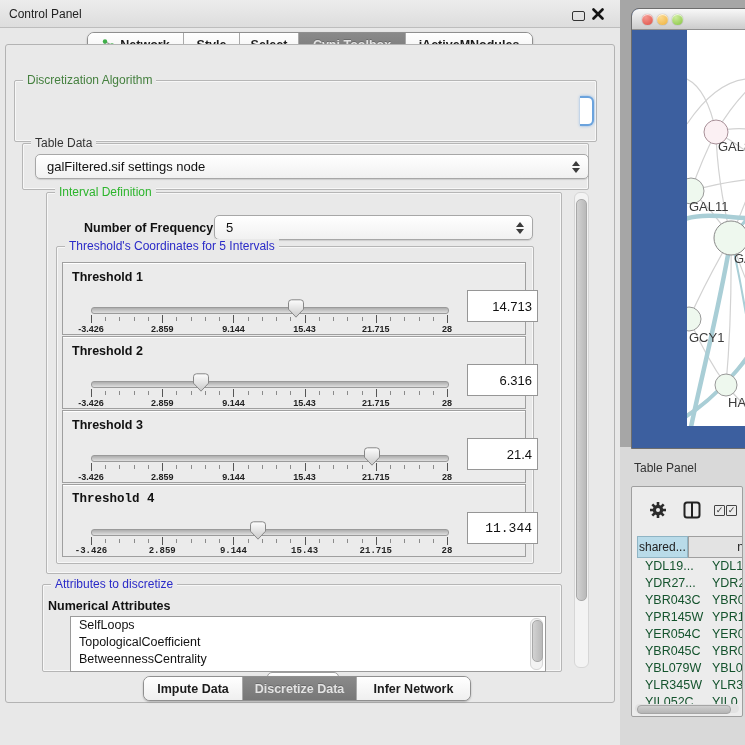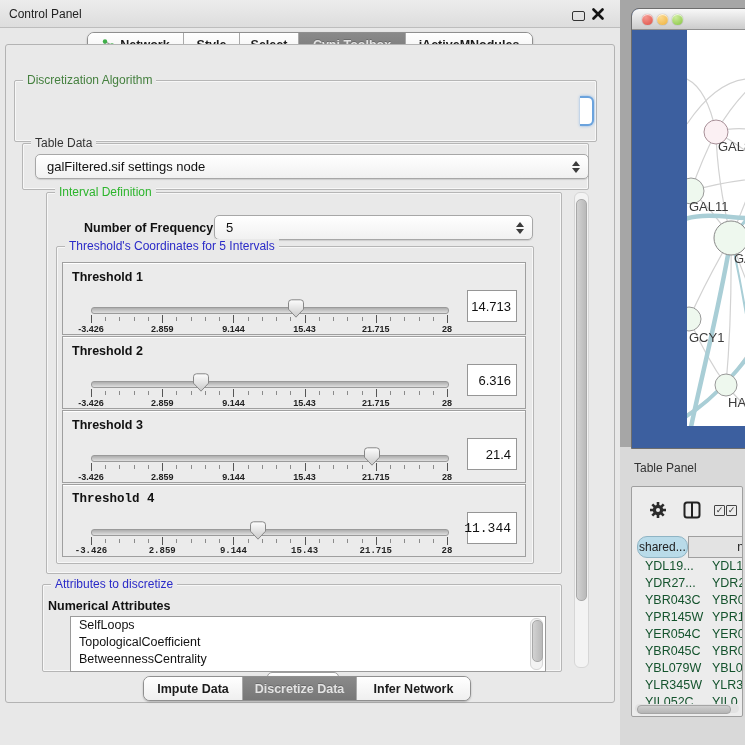--- a/index.html
+++ b/index.html
@@ -59,21 +59,21 @@
 
   .slider-row{position:absolute;left:62px;width:462px;height:71px;background:#ebebeb;border:1px solid #9f9f9f;box-shadow:inset 0 1px 0 #fff;}
   .sr-label{position:absolute;left:9px;top:7px;font-size:12.5px;font-weight:700;color:#111;}
   .track{position:absolute;left:28px;top:44px;width:356px;height:5px;border-radius:3px;background:linear-gradient(#adadad,#dfdfdf);border:1px solid #9a9a9a;}
   .ticks{position:absolute;left:28px;top:52px;width:356px;height:10px;}
   .tick{position:absolute;top:2px;width:1px;height:4px;background:#8a8a8a;}
   .tick.major{top:0;height:8px;background:#555;}
   .ticklabels{position:absolute;left:28px;top:61px;width:356px;height:10px;}
   .ticklabel{position:absolute;transform:translateX(-50%);font-size:9px;font-weight:700;color:#222;white-space:nowrap;}
   .thumb{position:absolute;top:36px;width:16px;height:19px;}
-  .valuebox{position:absolute;left:404px;top:27px;width:50px;height:32px;background:#fff;border:1px solid #969696;
+  .valuebox{position:absolute;left:404px;top:27px;width:71px;height:32px;background:#fff;border:1px solid #969696;
             font-size:13px;color:#111;display:flex;align-items:center;justify-content:flex-end;padding-right:5px;box-sizing:border-box;}
   #srow-0{top:262px;} #srow-1{top:336px;} #srow-2{top:410px;} #srow-3{top:484px;font-family:Liberation Mono, monospace;}
 
   
   .vscroll{background:#f3f3f3;border:1px solid #d6d6d6;border-radius:6px;}
   .vthumb{position:absolute;left:1px;width:9px;background:linear-gradient(90deg,#d2d2d2,#b9b9b9);border:1px solid #a8a8a8;border-radius:5px;}
   #outer-scroll{left:574px;top:192px;width:13px;height:474px;}
   #outer-thumb{top:6px;height:400px;}
 
   #group-attr{left:42px;top:584px;width:518px;height:86px;}
@@ -102,21 +102,21 @@
   
   #tp-title{left:634px;top:461px;font-size:12px;color:#333;}
   #tp-box{left:631px;top:486px;width:110px;height:229px;background:#ececec;border:1px solid #9f9f9f;border-radius:2px;overflow:hidden;}
   #tp-toolbar{position:absolute;left:0;top:0;width:100%;height:46px;}
   #gear-icon{position:absolute;left:17px;top:14px;width:18px;height:18px;}
   #cols-icon{position:absolute;left:51px;top:14px;width:18px;height:18px;}
   .chk{position:absolute;top:18px;width:9px;height:9px;border:1.3px solid #444;border-radius:1px;font-size:9px;line-height:8px;color:#333;text-align:center;}
   #chk-1{left:82px;} #chk-2{left:94px;}
   #tp-header{position:absolute;left:5px;top:49px;width:110px;height:22px;display:flex;}
   .tp-hcell{box-sizing:border-box;height:22px;font-size:12px;color:#222;display:flex;align-items:center;justify-content:center;border:1px solid #9f9f9f;}
-  #tp-h0{width:69px;background:#b9dbe9;border-color:#8fb4c4;border-radius:10px;}
+  #tp-h0{width:69px;background:#b9dbe9;border-color:#8fb4c4;}
   #tp-h1{width:80px;background:#e3e3e3;justify-content:flex-end;padding-right:2px;}
   #tp-rows{position:absolute;left:5px;top:71px;width:110px;height:146px;overflow:hidden;}
   .tp-row{height:17px;display:flex;}
   .tp-cell{font-size:12.5px;font-weight:400;color:#14532d;line-height:17px;white-space:nowrap;}
   .tp-cell.c0{width:60px;padding-left:8px;}
   .tp-cell.c1{padding-left:7px;}
   #tp-hscroll{position:absolute;left:3px;top:217px;width:104px;height:9px;background:#e2e2e2;border-radius:5px;}
   #tp-hthumb{position:absolute;left:2px;top:1px;width:92px;height:7px;background:linear-gradient(#cfcfcf,#b5b5b5);border:1px solid #a5a5a5;border-radius:4px;}
 
   svg text{font-family:"Liberation Sans",sans-serif;}

